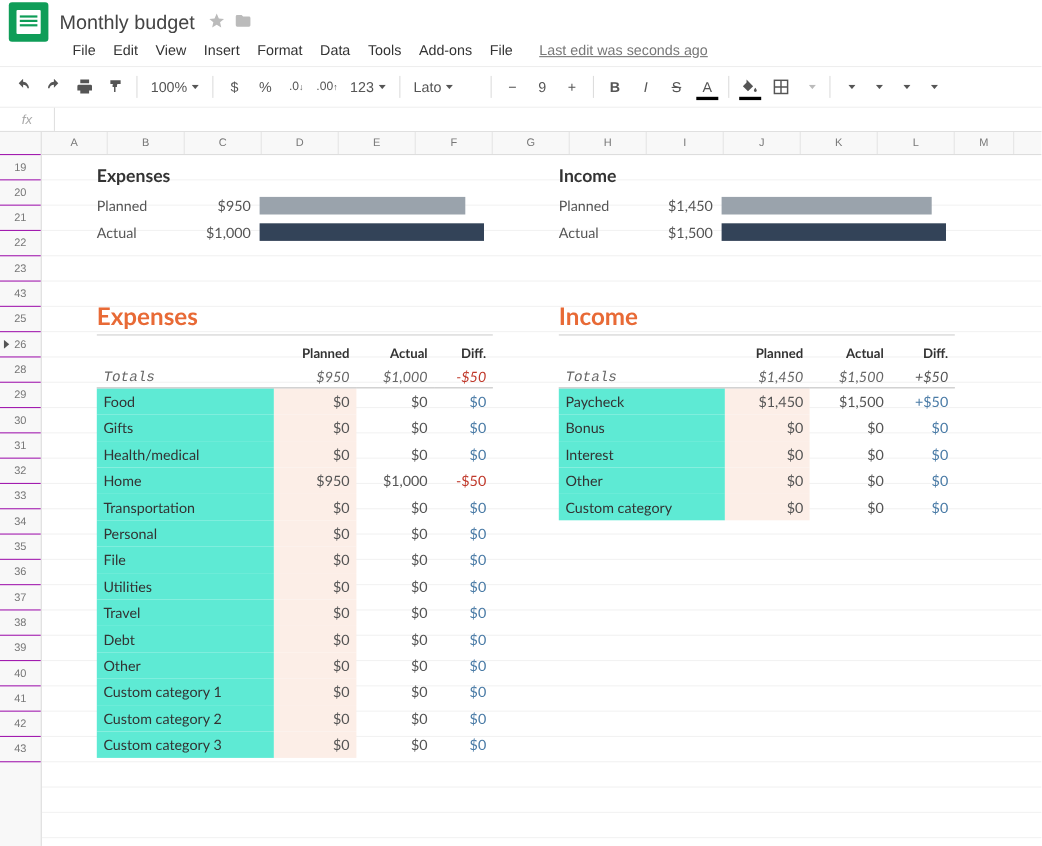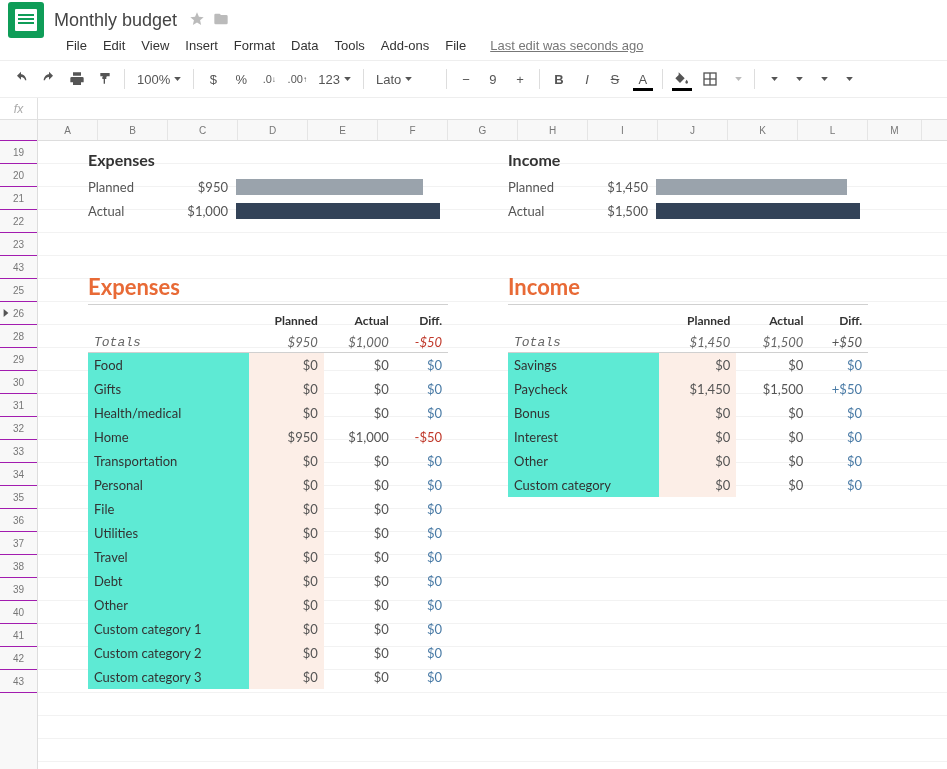--- a/index.html
+++ b/index.html
@@ -26,21 +26,21 @@
   .caret svg { width:7px; height:4px; display:block; }
   .font-name { min-width:70px; }
   .font-underline-a { position:relative; }
   .font-underline-a .bar { position:absolute; left:3px; right:3px; bottom:1px; height:3px; background:#000; }
   .fill-bucket .bar { position:absolute; left:3px; right:3px; bottom:1px; height:3px; background:#000; }
   .fill-bucket { position:relative; }
 
   .tbtn svg { width:16px; height:16px; display:block; }
 
   .fxrow { display:flex; align-items:center; height:22px; border-bottom:1px solid #e0e0e0; }
-  .fxrow .fx { width:38px; text-align:center; font-style:italic; color:#aaa; border-right:1px solid #e0e0e0; font-size:12px; height:100%; display:flex; align-items:center; justify-content:center; }
+  .fxrow .fx { width:50px; text-align:center; font-style:italic; color:#aaa; border-right:1px solid #e0e0e0; font-size:12px; height:100%; display:flex; align-items:center; justify-content:center; }
   .fxrow input { flex:1; border:0; outline:0; height:100%; padding:0 6px; font-size:13px; }
 
   
   .gridwrap { position:relative; display:flex; height:calc(769px - 34px - 26px - 38px - 22px); }
   .rowhdrs { width:38px; border-right:1px solid #ddd; background:#f8f8f8; }
   .rowhdr { height:23px; border-bottom:1px solid #a21caf; font-size:10px; color:#777; display:flex; align-items:center; justify-content:center; position:relative; }
   .rowhdr.first { height:21px; }
   .rowhdr .grp { position:absolute; left:2px; top:50%; transform:translateY(-50%); }
   .rowhdr .grp svg { width:8px; height:8px; display:block; }
 
@@ -505,26 +505,20 @@
                 </tr>
                 <tr class="totals">
                   <td>Totals</td>
                   <td>$1,450</td>
                   <td>$1,500</td>
                   <td class="pos">+$50</td>
                 </tr>
               </thead>
               <tbody>
                 <tr>
-                  <td>Savings</td>
-                  <td class="planned">$0</td>
-                  <td>$0</td>
-                  <td class="diff ">$0</td>
-                </tr>
-                <tr>
                   <td>Paycheck</td>
                   <td class="planned">$1,450</td>
                   <td>$1,500</td>
                   <td class="diff pos">+$50</td>
                 </tr>
                 <tr>
                   <td>Bonus</td>
                   <td class="planned">$0</td>
                   <td>$0</td>
                   <td class="diff ">$0</td>

